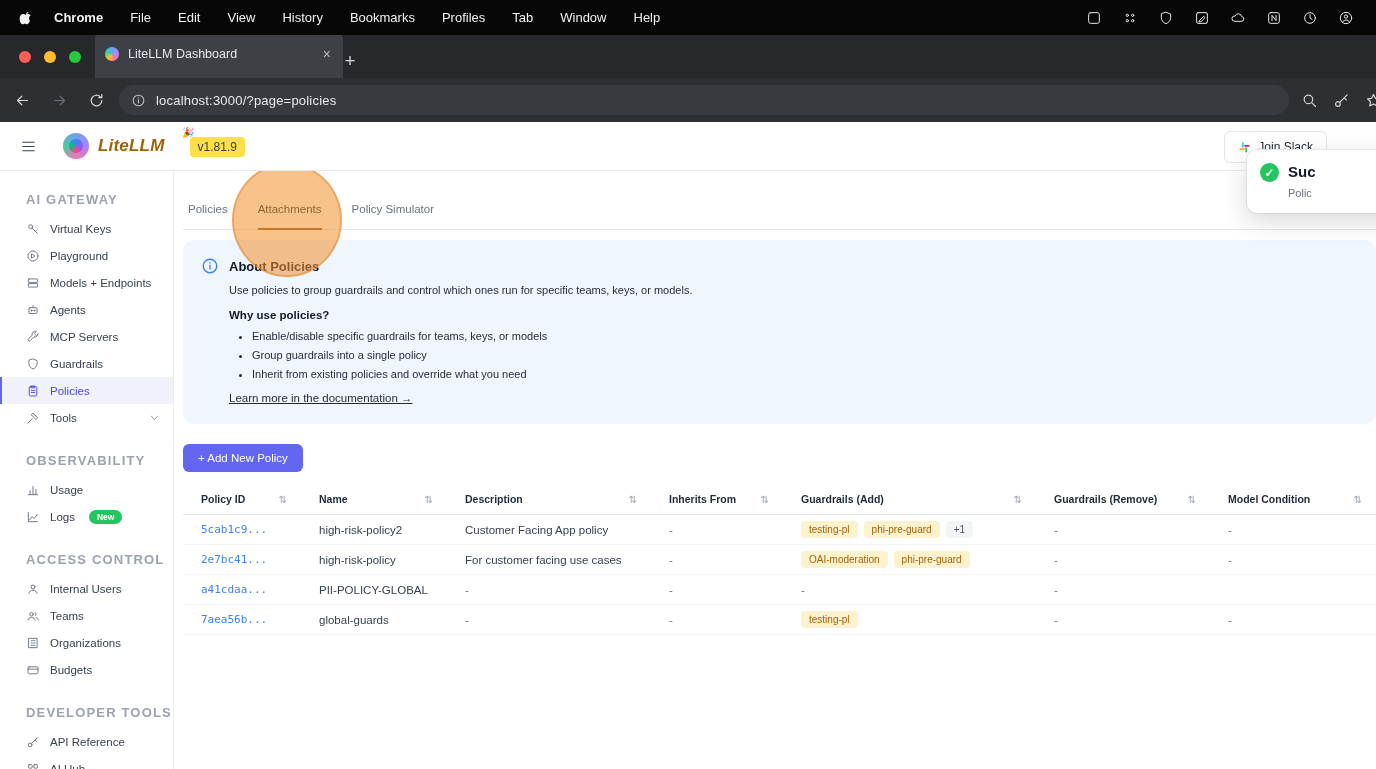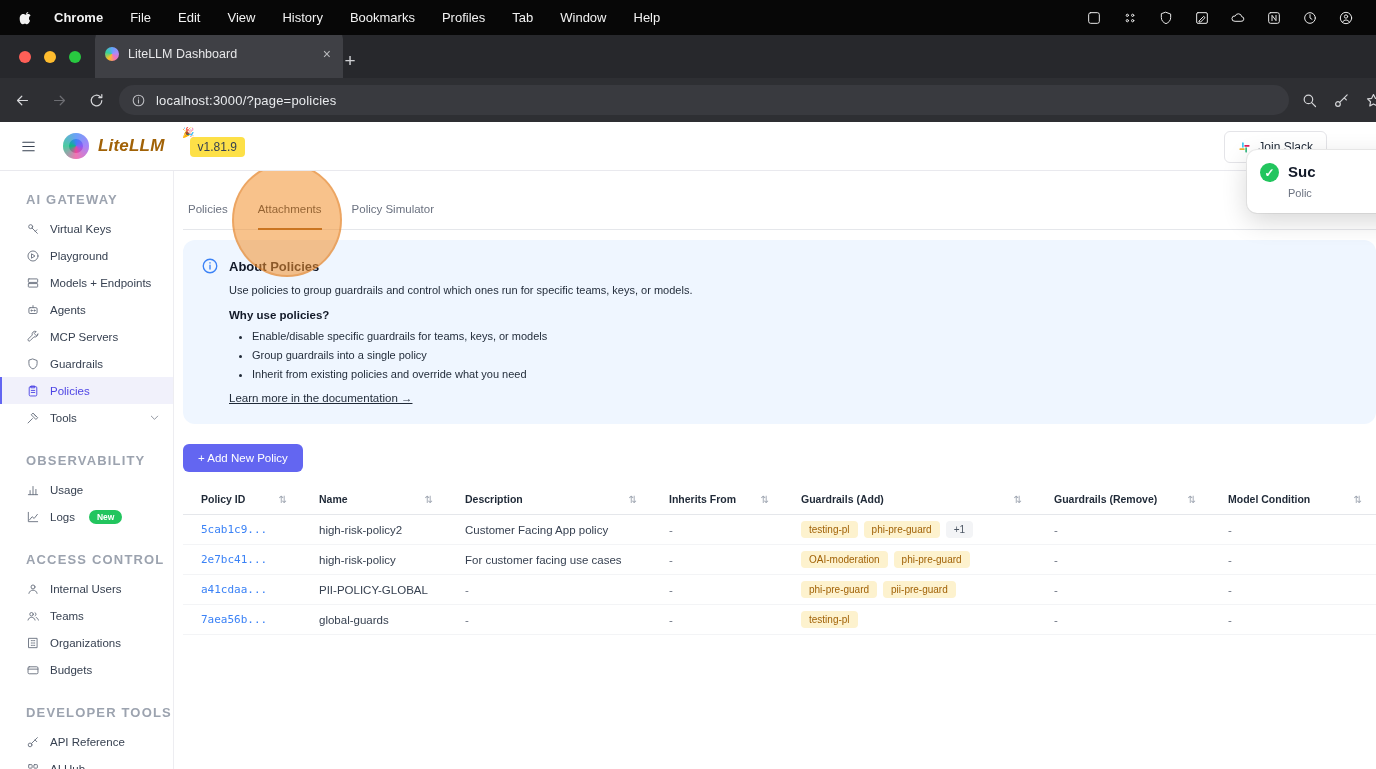--- a/index.html
+++ b/index.html
@@ -503,21 +503,20 @@
             <div class="td"><span class="dash">-</span></div>
             <div class="td"><span class="chip">OAI-moderation</span><span class="chip">phi-pre-guard</span></div>
             <div class="td"><span class="dash">-</span></div>
             <div class="td"><span class="dash">-</span></div>
           </div>
           <div class="trow">
             <div class="td"><span class="pid">a41cdaa...</span></div>
             <div class="td">PII-POLICY-GLOBAL</div>
             <div class="td"><span class="dash">-</span></div>
             <div class="td"><span class="dash">-</span></div>
-            <div class="td"><span class="chip">phi-pre-guard</span><span class="chip">pii-pre-guard</span></div>
             <div class="td"><span class="dash">-</span></div>
             <div class="td"><span class="dash">-</span></div>
           </div>
           <div class="trow">
             <div class="td"><span class="pid">7aea56b...</span></div>
             <div class="td">global-guards</div>
             <div class="td"><span class="dash">-</span></div>
             <div class="td"><span class="dash">-</span></div>
             <div class="td"><span class="chip">testing-pl</span></div>
             <div class="td"><span class="dash">-</span></div>

